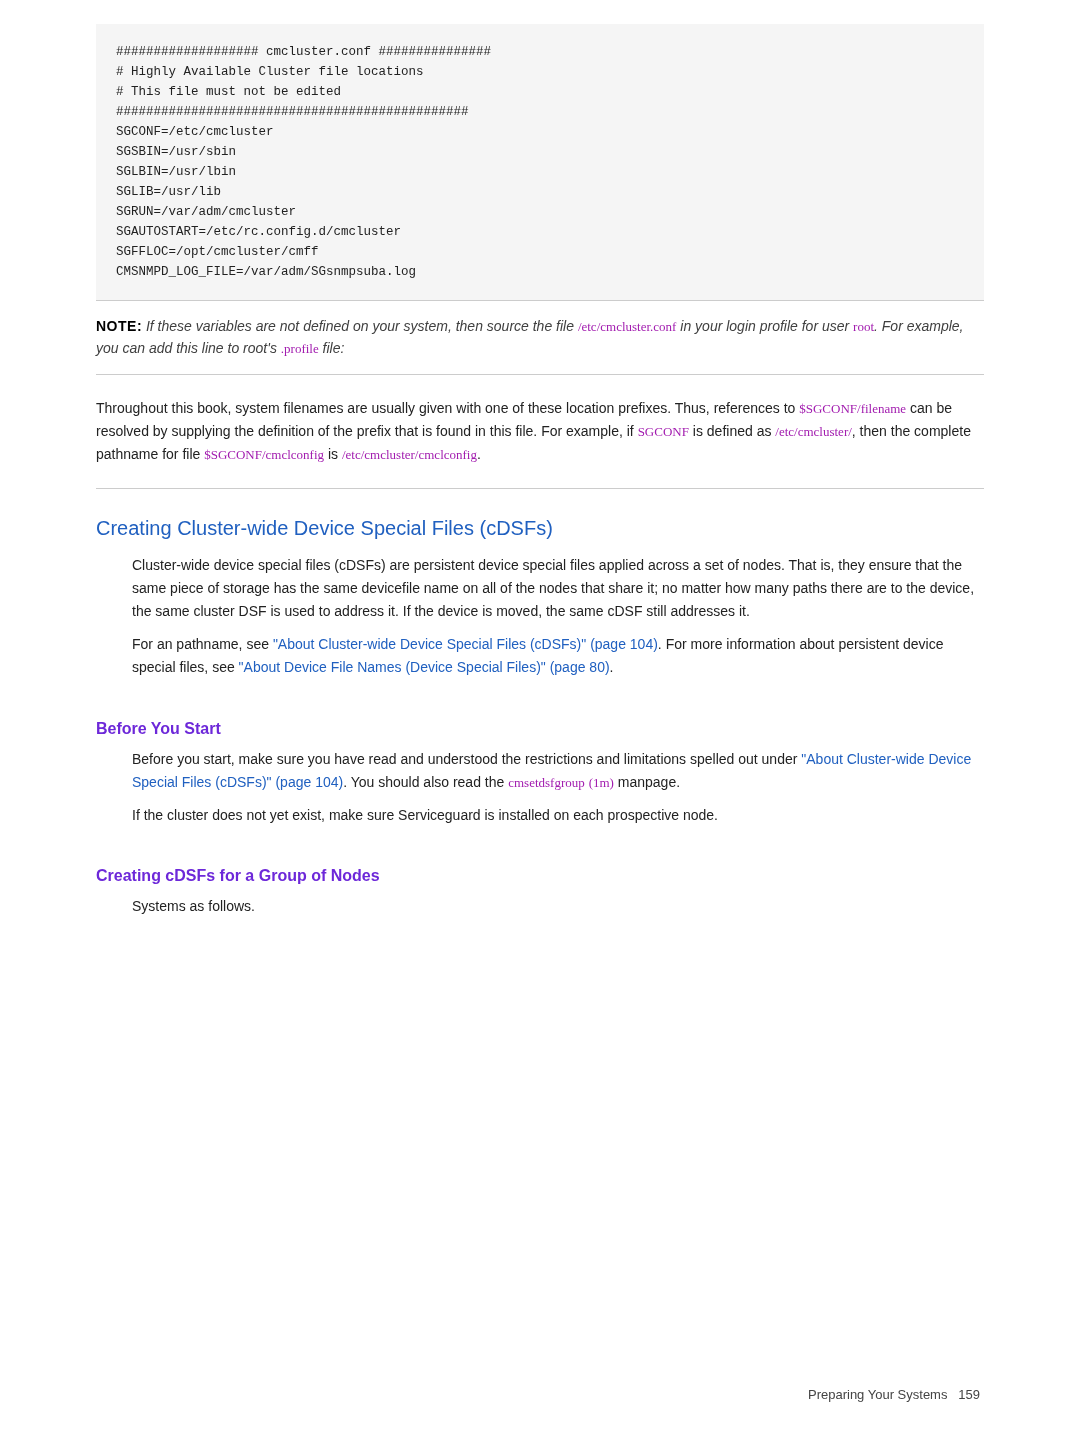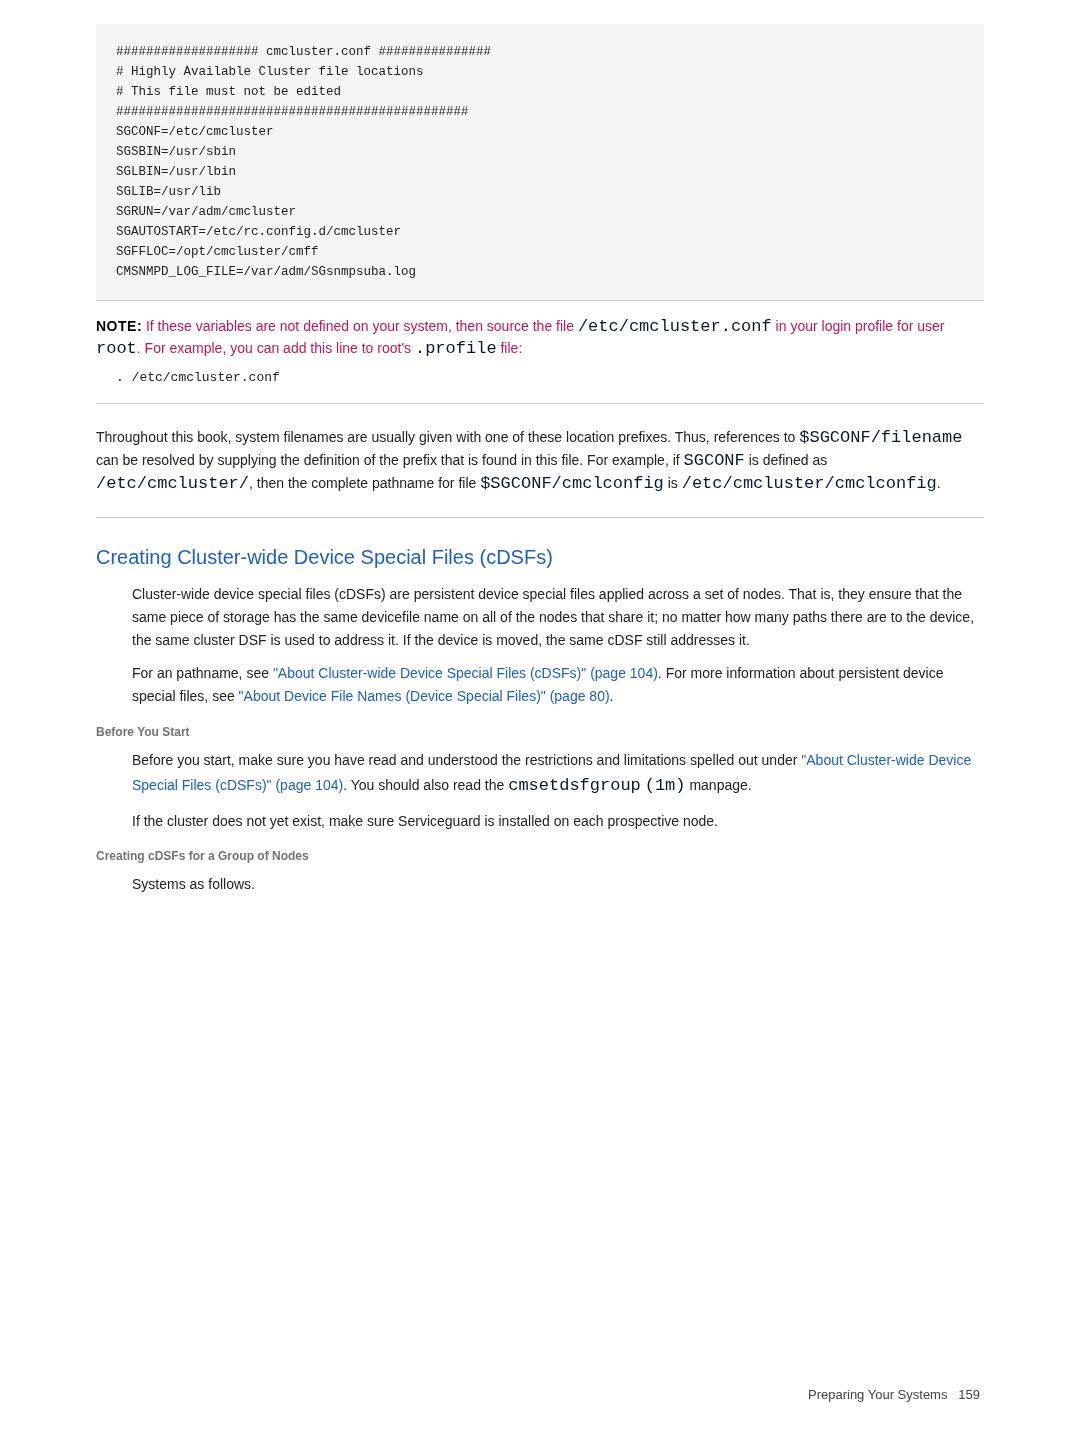--- a/index.html
+++ b/index.html
@@ -40,28 +40,29 @@
     .note-label {
       font-weight: bold;
       font-size: 14px;
       color: #000;
       letter-spacing: 0.5px;
     }
 
     .note-text {
       display: inline;
       font-size: 14px;
-      color: #be185d;
+      color: #404040;
       line-height: 1.6;
+      font-style: italic;
     }
 
     code, .inline-code {
-      font-family: Liberation Mono, monospace;
-      font-size: 17px;
-      color: #0f172a;
+      font-family: Liberation Serif, serif;
+      font-size: 13px;
+      color: #a21caf;
     }
 
     .note-sub-code {
       display: block;
       font-family: 'Courier New', Courier, monospace;
       font-size: 13px;
       color: #222;
       margin: 10px 0 4px 20px;
     }
 
@@ -79,24 +80,24 @@
 
     .section-heading {
       color: #2060c0;
       font-size: 20px;
       font-weight: normal;
       margin-top: 28px;
       margin-bottom: 14px;
     }
 
     .sub-heading {
-      color: #737373;
-      font-size: 12px;
+      color: #6d28d9;
+      font-size: 16px;
       font-weight: bold;
-      margin-top: 16px;
+      margin-top: 40px;
       margin-bottom: 10px;
     }
 
     .indent {
       padding-left: 36px;
     }
 
     .page-footer {
       position: absolute;
       bottom: 36px;
@@ -143,21 +144,20 @@
 SGLIB=/usr/lib
 SGRUN=/var/adm/cmcluster
 SGAUTOSTART=/etc/rc.config.d/cmcluster
 SGFFLOC=/opt/cmcluster/cmff
 CMSNMPD_LOG_FILE=/var/adm/SGsnmpsuba.log</div>
   </div>
 
   <div class="note-bottom-border">
     <div class="note-inner">
       <span class="note-label">NOTE:</span><span class="note-text">   If these variables are not defined on your system, then source the file </span><code class="inline-code">/etc/cmcluster.conf</code><span class="note-text"> in your login profile for user </span><code class="inline-code">root</code><span class="note-text">. For example, you can add this line to root's </span><code class="inline-code">.profile</code><span class="note-text"> file:</span>
-      <div class="note-sub-code">. /etc/cmcluster.conf</div>
     </div>
   </div>
 
   <div class="paragraph-section">
     <div style="padding: 12px 0;">
       <span class="body-text">Throughout this book, system filenames are usually given with one of these location prefixes. Thus, references to </span><code class="inline-code">$SGCONF/filename</code><span class="body-text"> can be resolved by supplying the definition of the prefix that is found in this file. For example, if </span><code class="inline-code">SGCONF</code><span class="body-text"> is defined as </span><code class="inline-code">/etc/cmcluster/</code><span class="body-text">, then the complete pathname for file </span><code class="inline-code">$SGCONF/cmclconfig</code><span class="body-text"> is </span><code class="inline-code">/etc/cmcluster/cmclconfig</code><span class="body-text">.</span>
     </div>
   </div>
 
 

